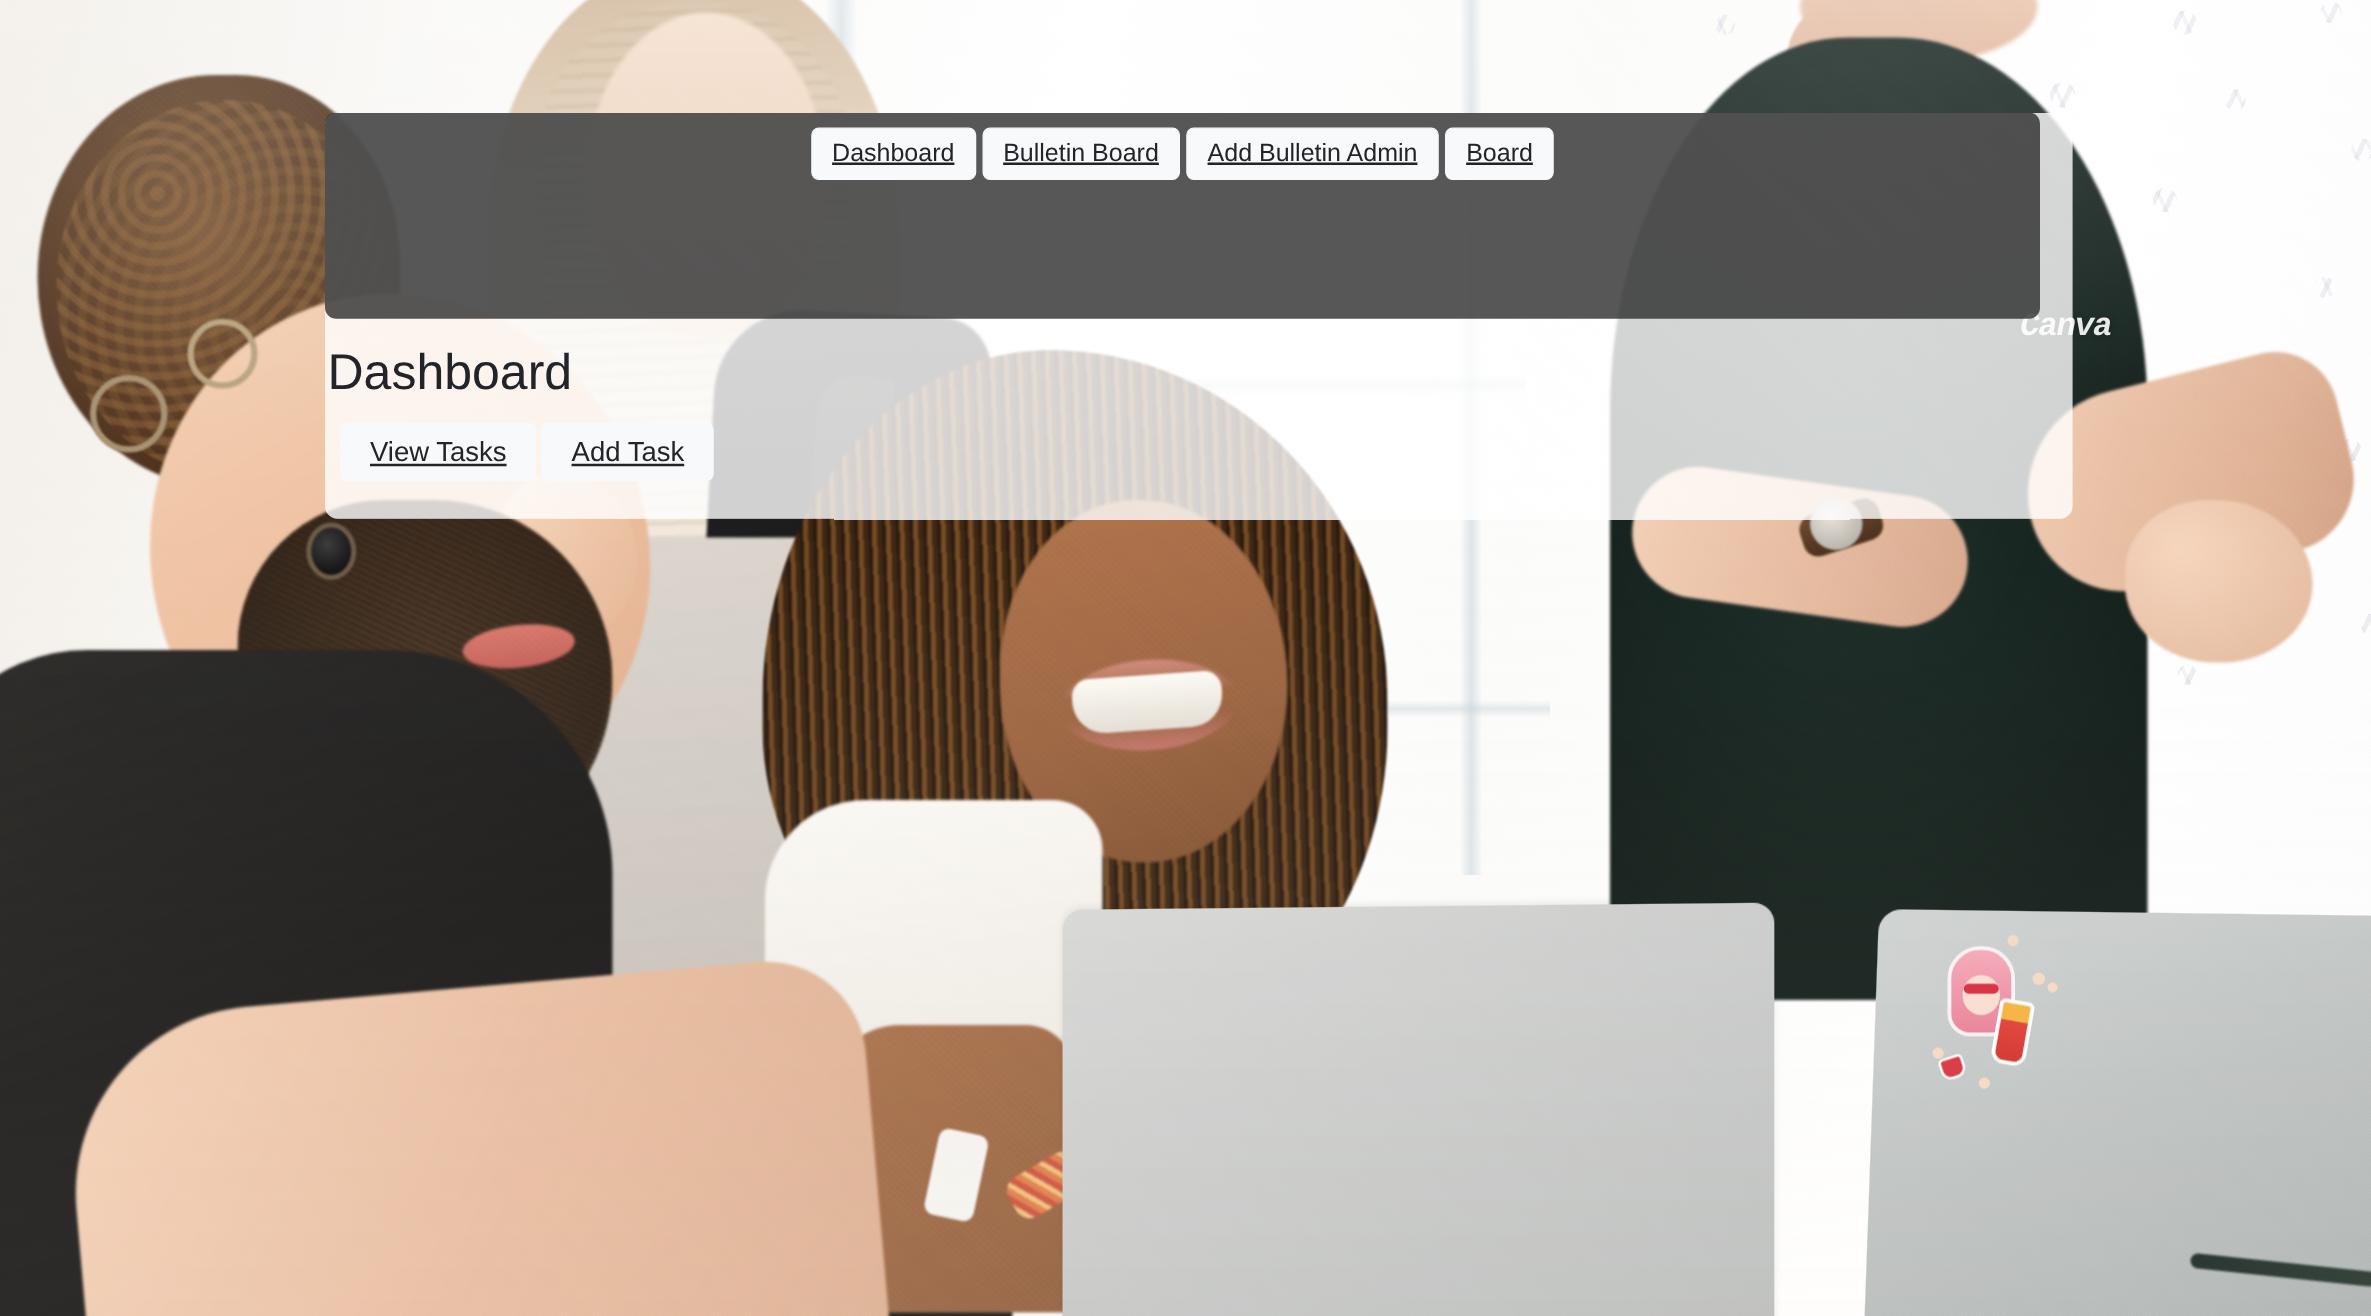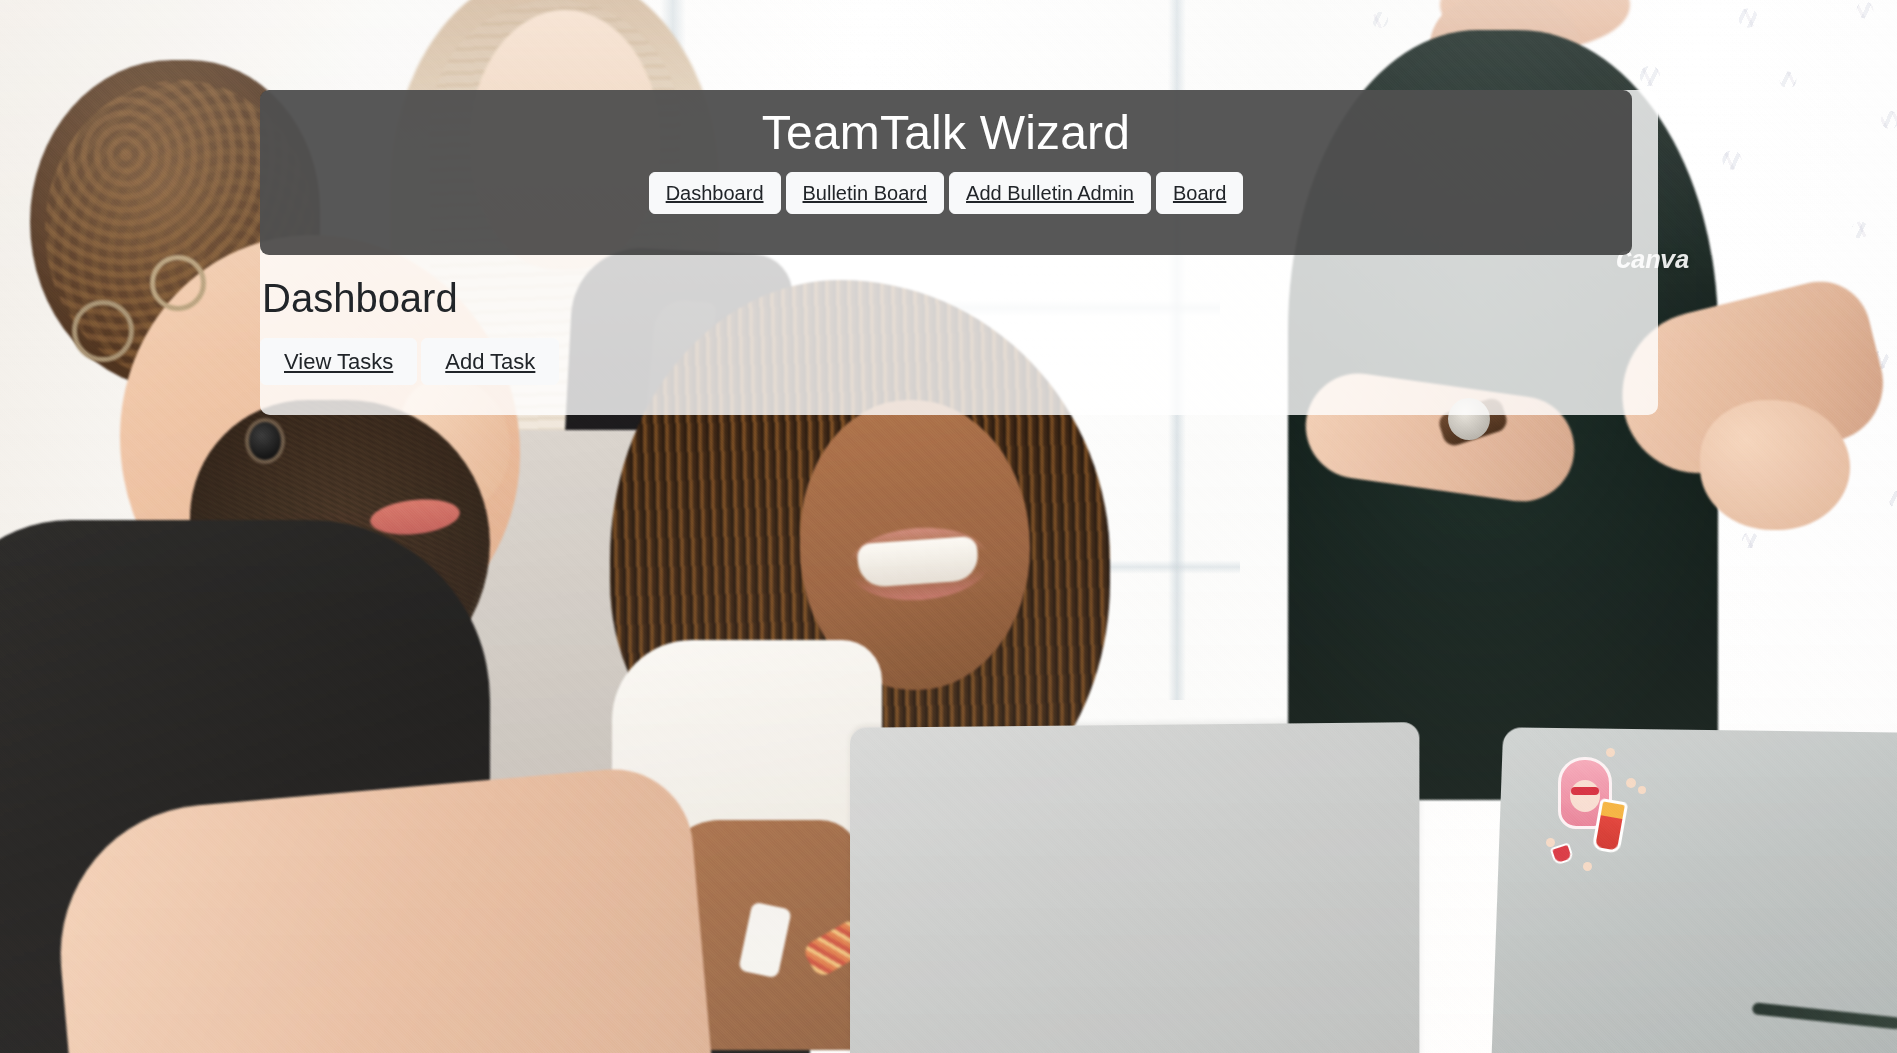--- a/index.html
+++ b/index.html
@@ -533,21 +533,21 @@
     margin: 0;
     font-size: 40px;
     font-weight: 400;
     color: #212529;
     font-family: "Liberation Sans", sans-serif;
     line-height: 1.1;
   }
 
   .action-bar {
     position: absolute;
-    left: 0px;
+    left: 12px;
     top: 248px;
     display: flex;
     gap: 4px;
     justify-content: center;
   }
 
   .action-btn {
     display: inline-flex;
     align-items: center;
     justify-content: center;
@@ -650,21 +650,20 @@
   <div class="bg-wash"></div>
   <div class="bg-grain"></div>
 </div>
 
 <div class="canva-mark">Canva</div>
 
 <div id="app-container">
   <div class="app-body"></div>
 
   <header class="app-header">
-    <h1 class="app-title">TeamTalk Wizard</h1>
 
     <nav class="nav-bar">
       <a class="nav-btn" href="#">Dashboard</a>
       <a class="nav-btn" href="#">Bulletin Board</a>
       <a class="nav-btn" href="#">Add Bulletin Admin</a>
       <a class="nav-btn" href="#">Board</a>
     </nav>
   </header>
 
   <h2 class="page-heading">Dashboard</h2>

